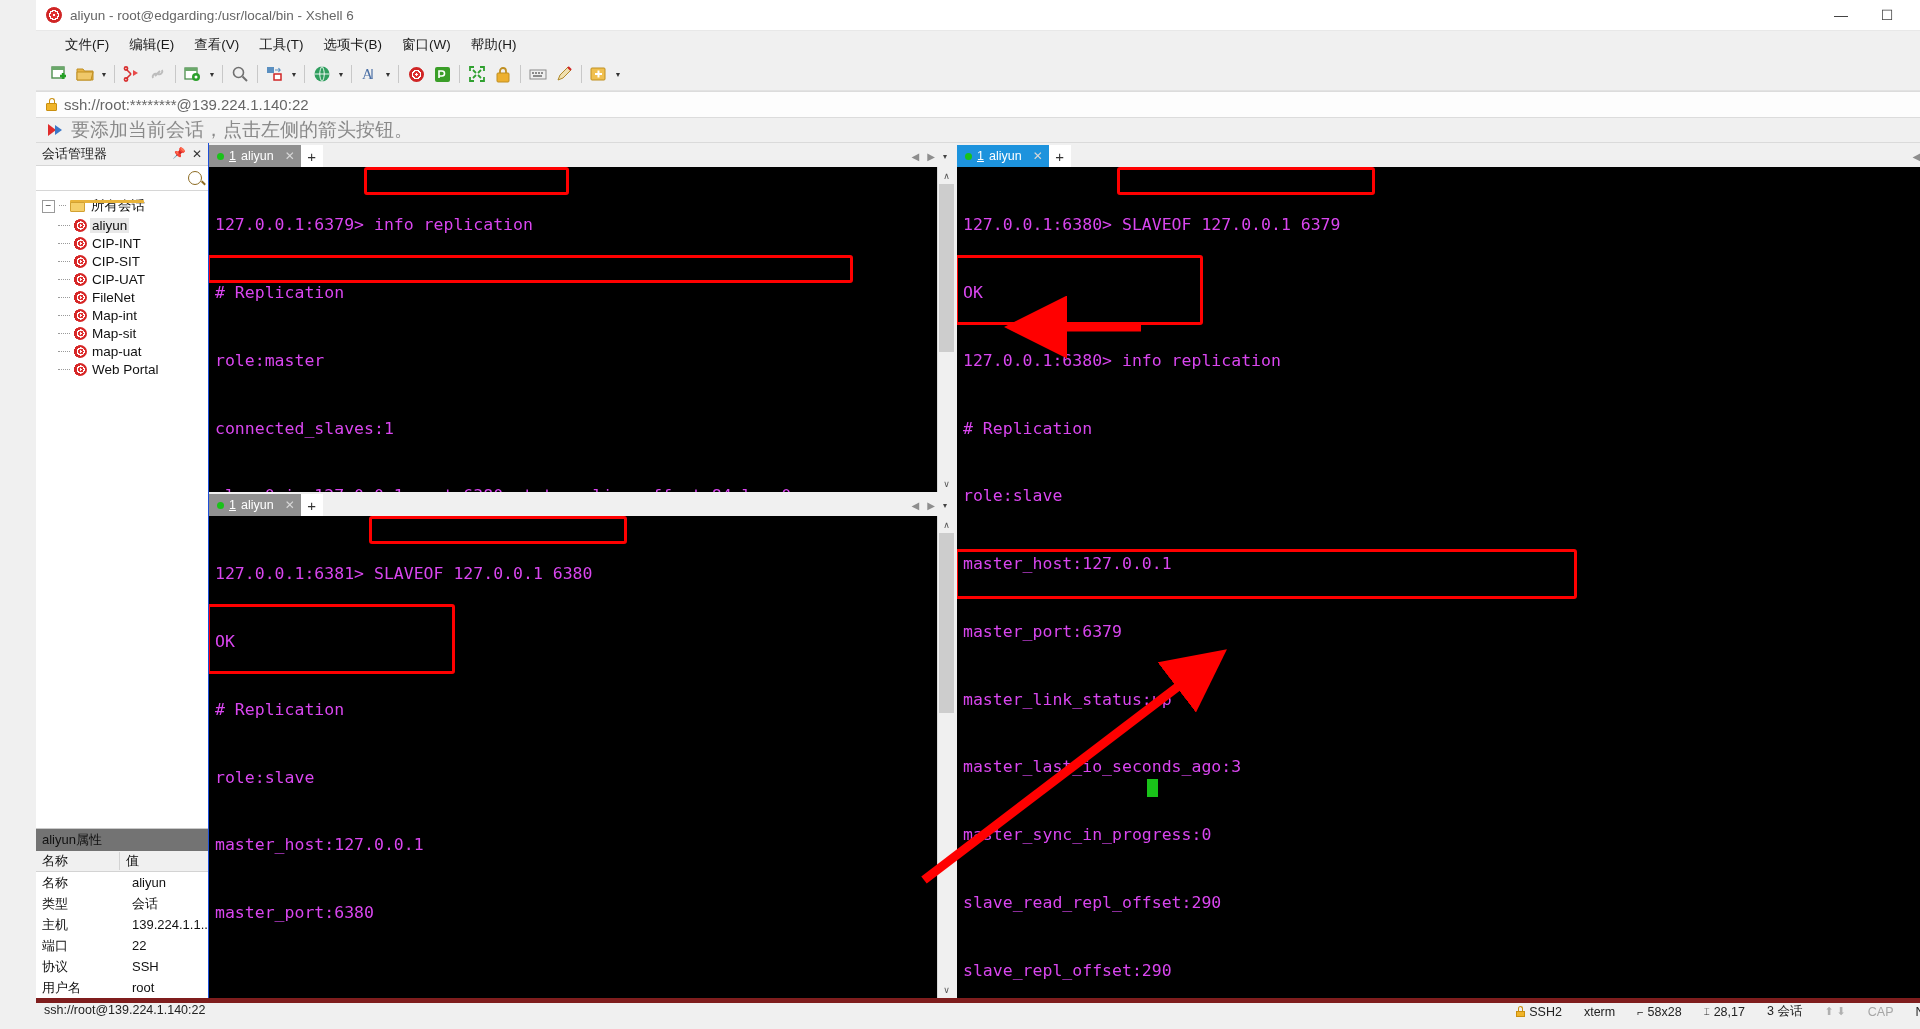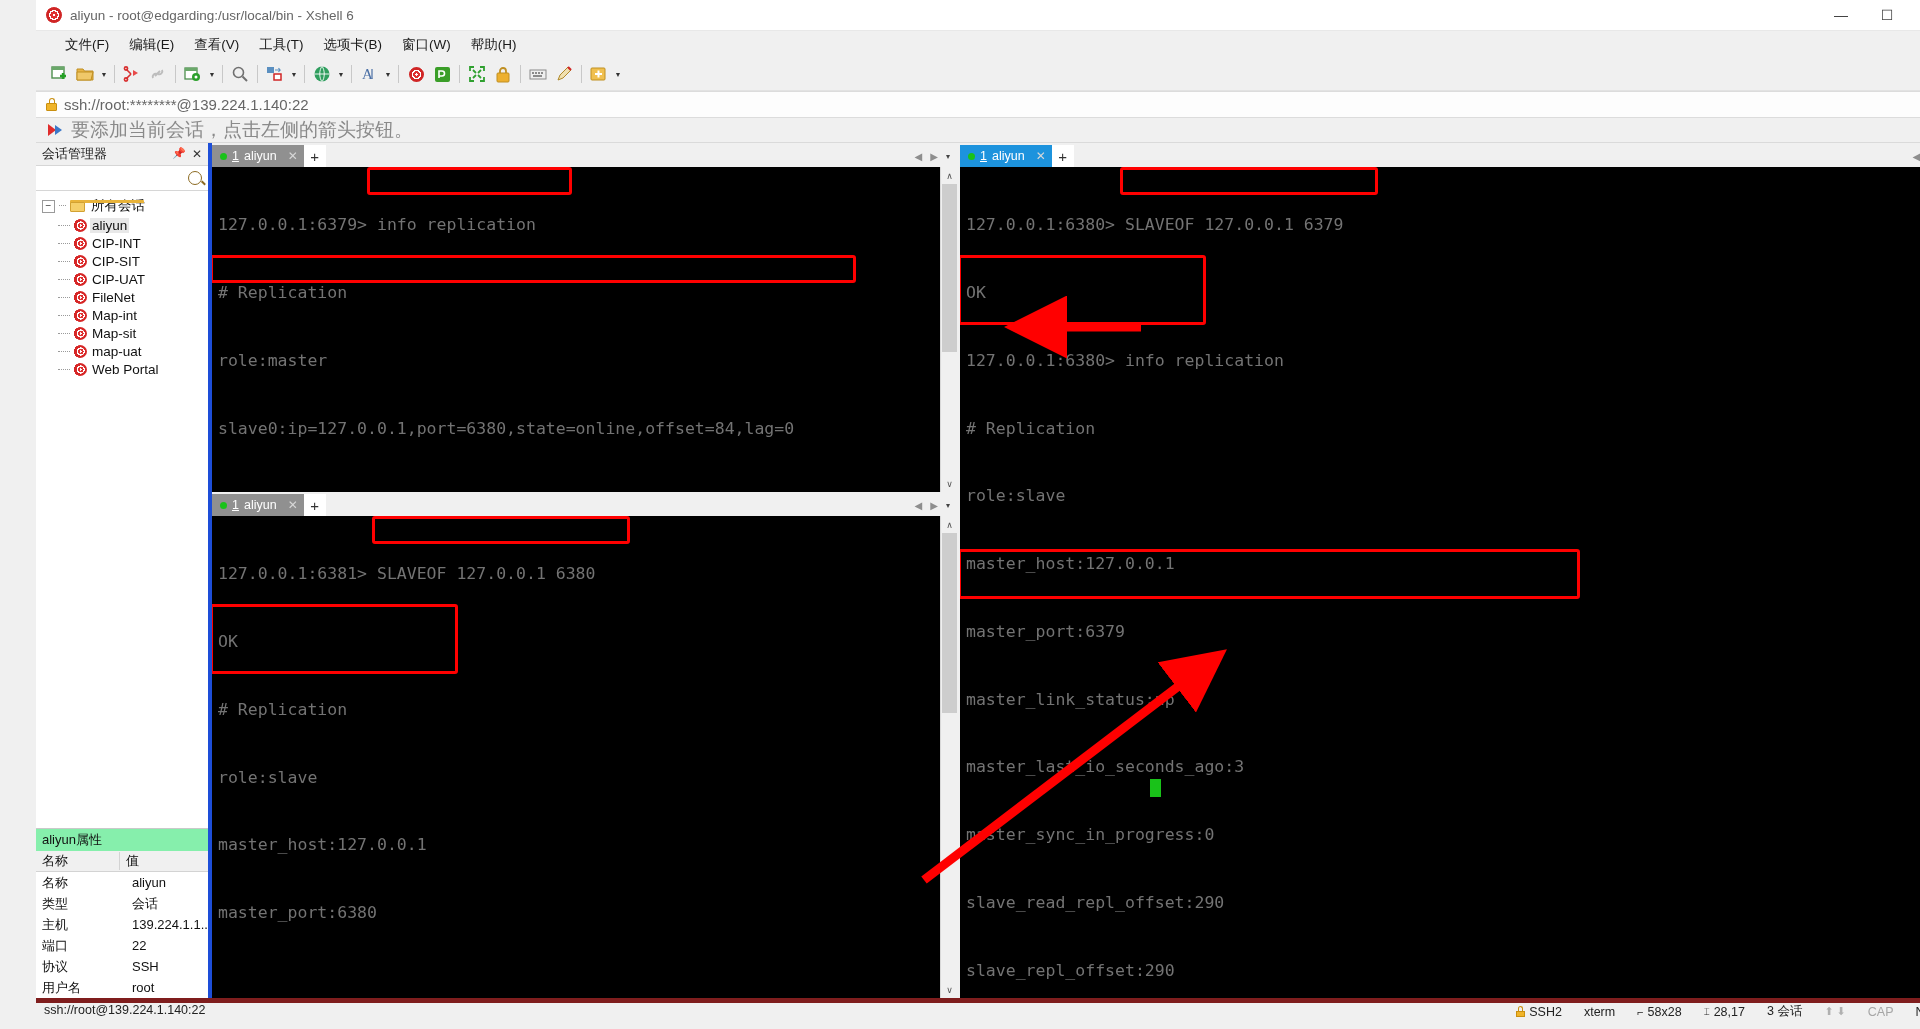--- a/index.html
+++ b/index.html
@@ -70,21 +70,21 @@
   }
   .hint-icon { width:16px; height:13px; position:relative; flex:none;}
   .hint-icon .a1 { position:absolute; left:0; top:0; width:0;height:0;border-top:6px solid transparent;border-bottom:6px solid transparent;border-left:8px solid #e02b2b;}
   .hint-icon .a2 { position:absolute; left:7px; top:1px; width:0;height:0;border-top:5px solid transparent;border-bottom:5px solid transparent;border-left:7px solid #3c78c8;}
   .hint-text { color:#8a8a8a; font-size: 19px; }
 
   
   .body-row { flex: 1; display: flex; min-height: 0; background: #f0f0f0; }
 
   
-  .sidebar { width: 172px; min-width:172px; background: #fff; display:flex; flex-direction:column; border-right: 4px solid #1d4ed8; }
+  .sidebar { width: 172px; min-width:172px; background: #fff; display:flex; flex-direction:column; border-right: 1px solid #1d4ed8; }
   .sb-header {
     height: 22px; min-height:22px; background: #f0f0f0; display:flex; align-items:center;
     padding-left: 6px; font-size: 13px; color:#1a1a1a; border-bottom: 1px solid #d6d6d6;
   }
   .sb-hdr-btns { margin-left:auto; display:flex; gap:6px; padding-right:6px; color:#333; }
   .sb-pin { font-size: 11px; transform: rotate(0deg); }
   .sb-close { font-size: 12px; }
   .sb-search { height: 24px; min-height:24px; border-bottom: 1px solid #d6d6d6; display:flex; align-items:center; justify-content:flex-end; padding-right: 6px; background:#fff;}
   .magnifier { width: 12px; height: 12px; border: 1.6px solid #8c6b22; border-radius: 50%; position: relative; }
   .magnifier::after { content:''; position:absolute; width: 5px; height: 1.8px; background:#8c6b22; transform: rotate(45deg); right: -5px; bottom: 0px; }
@@ -95,21 +95,21 @@
   .folder { width: 15px; height: 12px; position: relative; flex:none; }
   .folder .tab { position:absolute; top:0; left:0; width: 6px; height:3px; background:#e8b33a; border-radius:1px 1px 0 0;}
   .folder .main { position:absolute; top:2px; left:0; width: 15px; height: 10px; background:#f5cf6a; border:1px solid #d2a132; box-sizing:border-box; border-radius:1px;}
   .tree-item { display:flex; align-items:center; height: 18px; padding-left: 22px; gap: 3px; }
   .tree-item .tdots { width: 12px; border-top: 1px dotted #9a9a9a; height:1px; flex:none; margin-top: 1px;}
   .snail-sm { width: 14px; height: 13px; flex:none;
     background: radial-gradient(circle at 55% 50%, #fff 0 10%, #e03030 11% 28%, #fff 29% 40%, #d62626 41% 66%, #fff 67% 78%, #cf2020 79% 100%);
     border-radius: 50%; }
   .tree-label { font-size: 13.5px; color:#111; padding: 0 2px; }
   .tree-item.selected .tree-label { background: #e8e8e8; }
-  .props-title { height: 22px; min-height:22px; background:#86efac; border-top: 1px solid #c9c9c9; display:flex; align-items:center; padding-left:6px; font-size: 13px; }
+  .props-title { height: 22px; min-height:22px; background:#737373; border-top: 1px solid #c9c9c9; display:flex; align-items:center; padding-left:6px; font-size: 13px; }
   .props-table { font-size: 13px; }
   .props-head { display:flex; background:#f0f0f0; border-bottom: 1px solid #d3d3d3; height: 20px; align-items:center;}
   .props-head div { padding-left: 6px; }
   .pc1 { width: 84px; min-width: 84px; }
   .pc2 { flex: 1; overflow:hidden; white-space: nowrap; }
   .props-row { display:flex; height: 21px; align-items:center; }
   .props-row div { padding-left: 6px; white-space: nowrap; overflow: hidden; }
   .props-head .pc1 { border-right: 1px solid #d3d3d3; box-sizing:border-box;}
 
   
@@ -133,21 +133,21 @@
   .tab .num { text-decoration: underline; }
   .tab .x { margin-left: 6px; color: #d8d8d8; font-size: 12px; }
   .tab-plus {
     width: 22px; height: 22px; background:#fff; display:flex; align-items:center; justify-content:center;
     color:#333; font-size: 15px; line-height:1;
   }
   .tab-nav { margin-left:auto; display:flex; align-items:center; gap: 8px; padding-right: 8px; color:#8e8e8e; font-size:10px; height: 22px;}
   .tab-nav .caret { font-size: 8px; color:#444; }
 
   .term {
-    flex: 1; background: #000; color: #737373; position: relative; overflow: hidden;
+    flex: 1; background: #000; color: #d946ef; position: relative; overflow: hidden;
     font-family: "DejaVu Sans Mono", "Liberation Mono", monospace;
     font-size: 16.5px; line-height: 22.6px; padding: 2px 0 12px 6px;
     white-space: pre;
   }
   .term-wrap { flex: 1; display:flex; min-height:0; }
   .scrollbar { width: 17px; background: #f0f0f0; border-left: 1px solid #d8d8d8; display:flex; flex-direction:column; }
   .sb-btn { height: 17px; display:flex; align-items:center; justify-content:center; font-size: 9px; color:#555; background:#f0f0f0;}
   .sb-track { flex:1; background:#f0f0f0; position:relative;}
   .sb-thumb { position:absolute; left:1px; right:1px; background:#cdcdcd; }
   .term-line { height: 22.6px; }
@@ -466,20 +466,21 @@
               <span>◀</span>
               <span>▶</span>
               <span class="caret">▾</span>
             </div>
           </div>
           <div class="term-wrap">
             <div class="term">
               <div class="term-line">127.0.0.1:6379&gt; info replication</div>
               <div class="term-line"># Replication</div>
               <div class="term-line">role:master</div>
+              <div class="term-line">connected_slaves:1</div>
               <div class="term-line">slave0:ip=127.0.0.1,port=6380,state=online,offset=84,lag=0</div>
               
               
               
               
               
               
               
               
               <div class="rbox" style="left:155px; top:0px; width:205px; height:28px;"></div>

